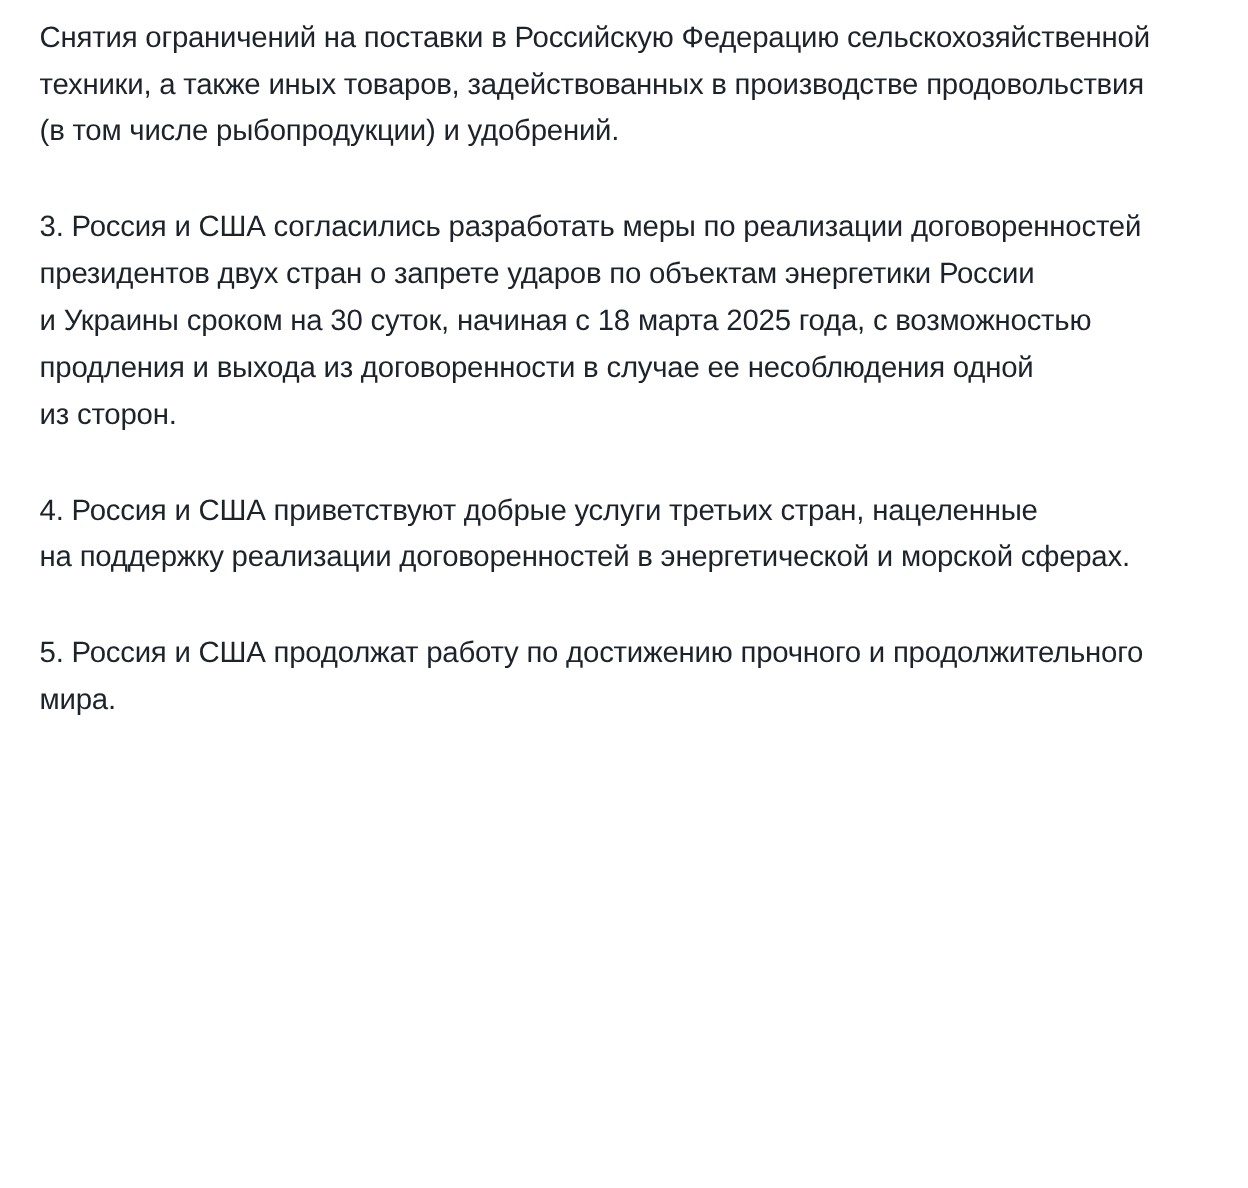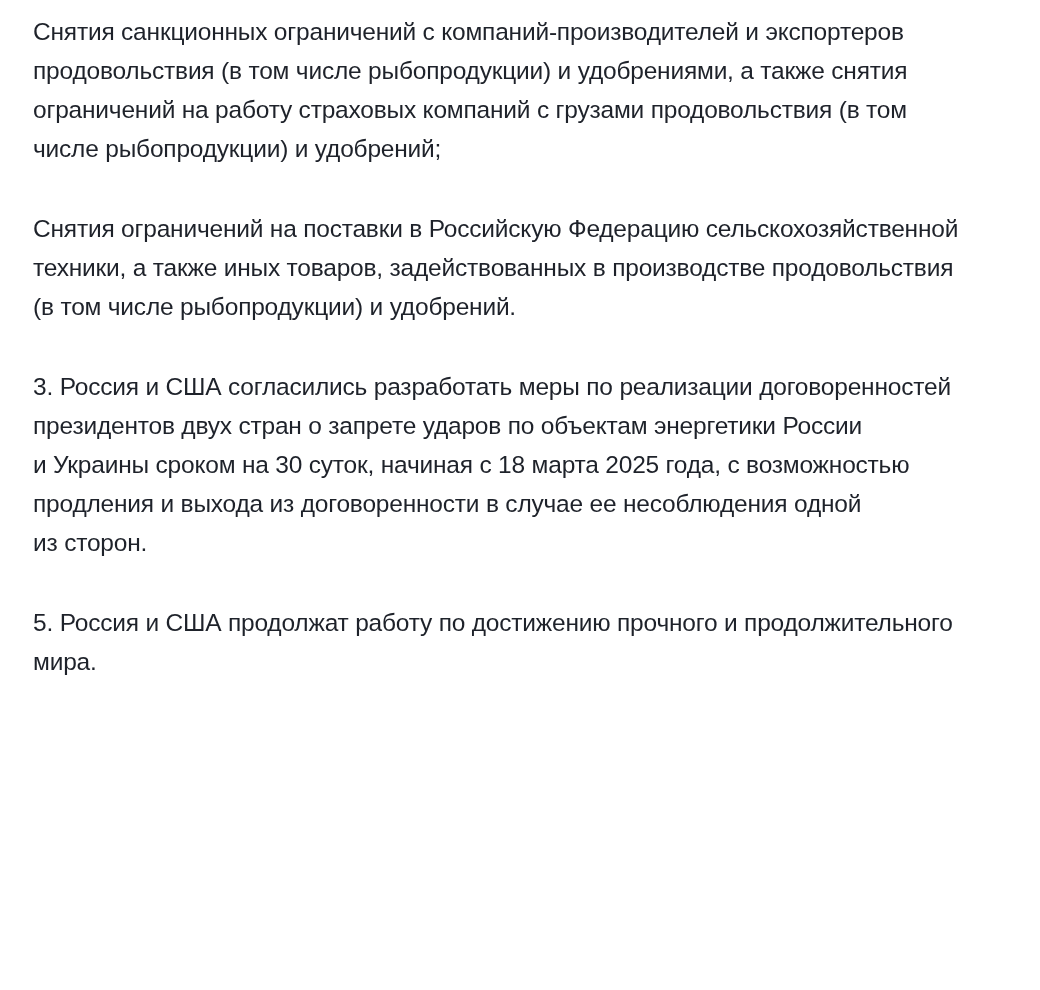--- a/index.html
+++ b/index.html
@@ -27,27 +27,25 @@
     font-weight: 400;
   }
   .para:last-child {
     margin-bottom: 4px;
   }
 </style>
 </head>
 <body>
 
 <main class="doc">
-  <p class="para">Снятия санкционных ограничений с компаний-производителей и экспортеров
-продовольствия (в том числе рыбопродукции) и удобрениями, а также снятия
-ограничений на работу страховых компаний с грузами продовольствия (в том
-числе рыбопродукции) и удобрений;</p>
   <p class="para">Снятия ограничений на поставки в Российскую Федерацию сельскохозяйственной
 техники, а также иных товаров, задействованных в производстве продовольствия
 (в том числе рыбопродукции) и удобрений.</p>
   <p class="para">3. Россия и США согласились разработать меры по реализации договоренностей
 президентов двух стран о запрете ударов по объектам энергетики России
 и Украины сроком на 30 суток, начиная с 18 марта 2025 года, с возможностью
 продления и выхода из договоренности в случае ее несоблюдения одной
 из сторон.</p>
+  <p class="para">4. Россия и США приветствуют добрые услуги третьих стран, нацеленные
+на поддержку реализации договоренностей в энергетической и морской сферах.</p>
   <p class="para">5. Россия и США продолжат работу по достижению прочного и продолжительного
 мира.</p>
 </main>
 
 </body></html>

